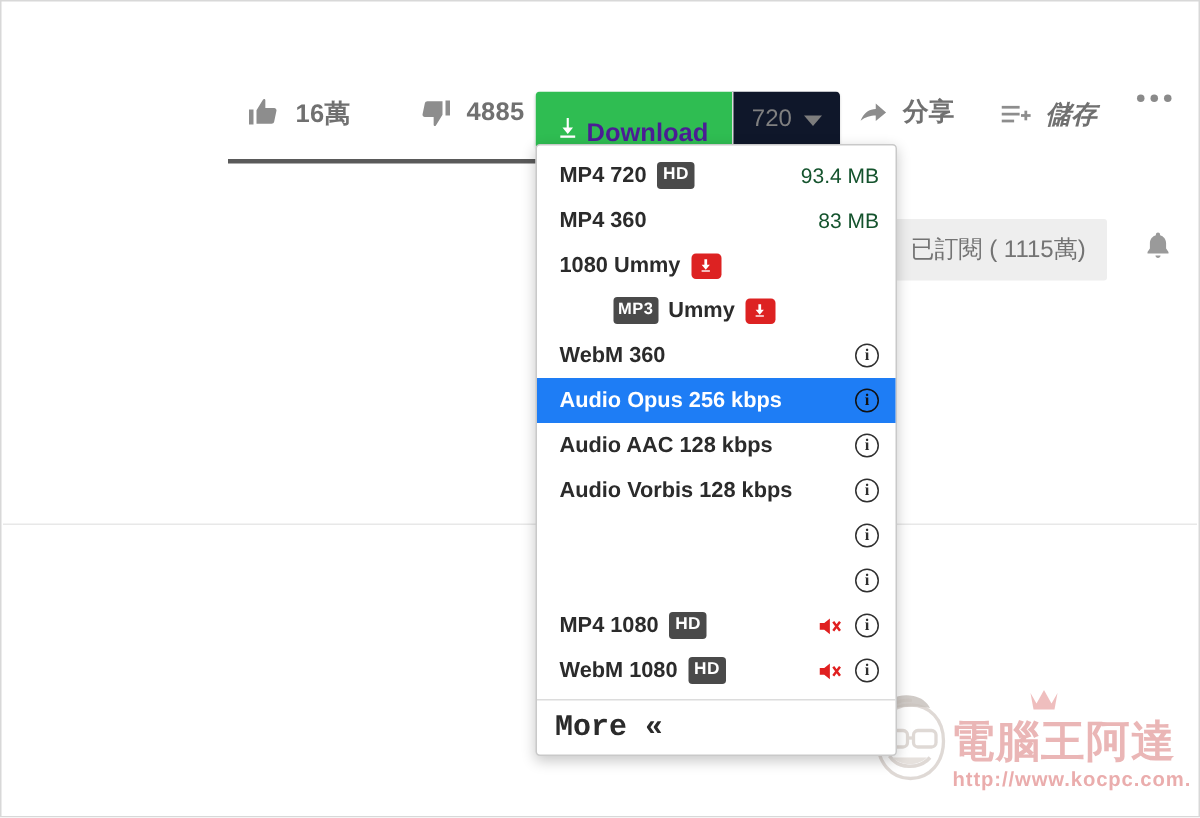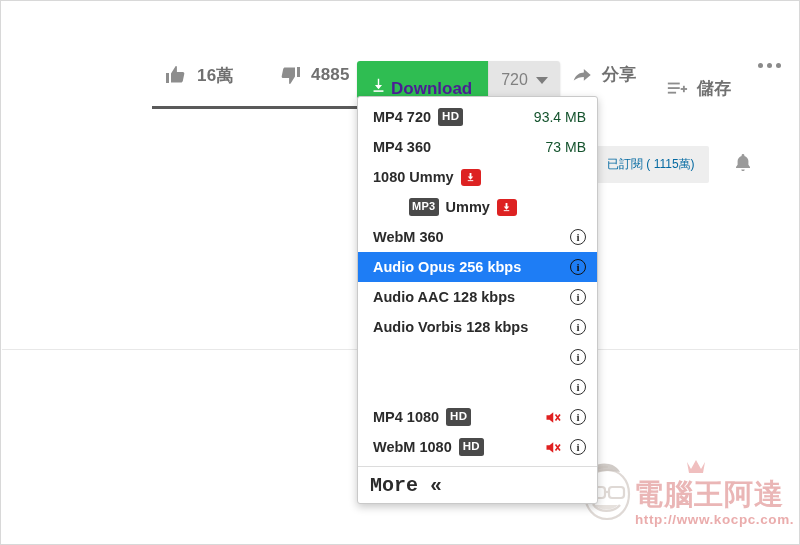--- a/index.html
+++ b/index.html
@@ -47,21 +47,21 @@
   .act .glyph {
     display: inline-flex;
     align-items: center;
     justify-content: center;
   }
   .act .lbl { margin-left: 9px; letter-spacing: .2px; }
 
   #like-action   { left: 163px; top: 62px; }
   #dislike-action{ left: 277px; top: 62px; }
   #share-action  { left: 570px; top: 62px; }
-  #save-action   { left: 665px; top: 76px; }
+  #save-action   { left: 665px; top: 64px; font-style: italic; }
   #more-actions  { left: 757px; top: 62px; }
 
   #more-actions .dots { display:flex; gap:4px; }
   #more-actions .dots i {
     width:5px;height:5px;border-radius:50%;background:#8a8a8a;display:block;
   }
 
   
   #rating-bar {
     position: absolute;
@@ -96,21 +96,21 @@
     color: #4c1d95;
     display: flex;
     align-items: flex-end;
     padding: 0 16px 0 13px;
     font-size: 17px;
     font-weight: bold;
     gap: 4px;
     cursor: pointer;
   }
   #download-quality {
-    background: #e5e5e5;
+    background: #0f172a;
     border-left: 1px solid #dcdcdc;
     color: #808080;
     display: flex;
     align-items: center;
     gap: 8px;
     padding: 0 12px;
     font-size: 16px;
     cursor: pointer;
   }
   .caret-down {
@@ -123,22 +123,22 @@
   
   #subscribe-row {
     position: absolute;
     left: 592px;
     top: 145px;
     display: flex;
     align-items: center;
   }
   #subscribe-button {
     background: #eeeeee;
-    color: #0369a1;
-    font-size: 12px;
+    color: #737373;
+    font-size: 16px;
     padding: 10px 14px;
     border-radius: 2px;
     white-space: nowrap;
     cursor: pointer;
   }
   #bell-icon-wrap {
     margin-left: 22px;
     display: flex;
     align-items: center;
     justify-content: center;
@@ -359,21 +359,21 @@
     <div id="menu-items">
         <div class="menu-item">
           <span class="mi-label">MP4 720</span>
           <span class="badge-hd">HD</span>
           <span class="mi-spacer"></span>
           <span class="mi-size">93.4 MB</span>
         </div>
         <div class="menu-item">
           <span class="mi-label">MP4 360</span>
           <span class="mi-spacer"></span>
-          <span class="mi-size">73 MB</span>
+          <span class="mi-size">83 MB</span>
         </div>
         <div class="menu-item">
           <span class="mi-label">1080 Ummy</span>
           <span class="ummy-chip">
             <svg width="11" height="12" viewBox="0 0 24 24">
               <path fill="#ffffff" d="M10 3h4v8h4l-6 7-6-7h4z"></path>
               <rect x="6" y="19" width="12" height="2" fill="#ffffff"></rect>
             </svg>
           </span>
           <span class="mi-spacer"></span>

